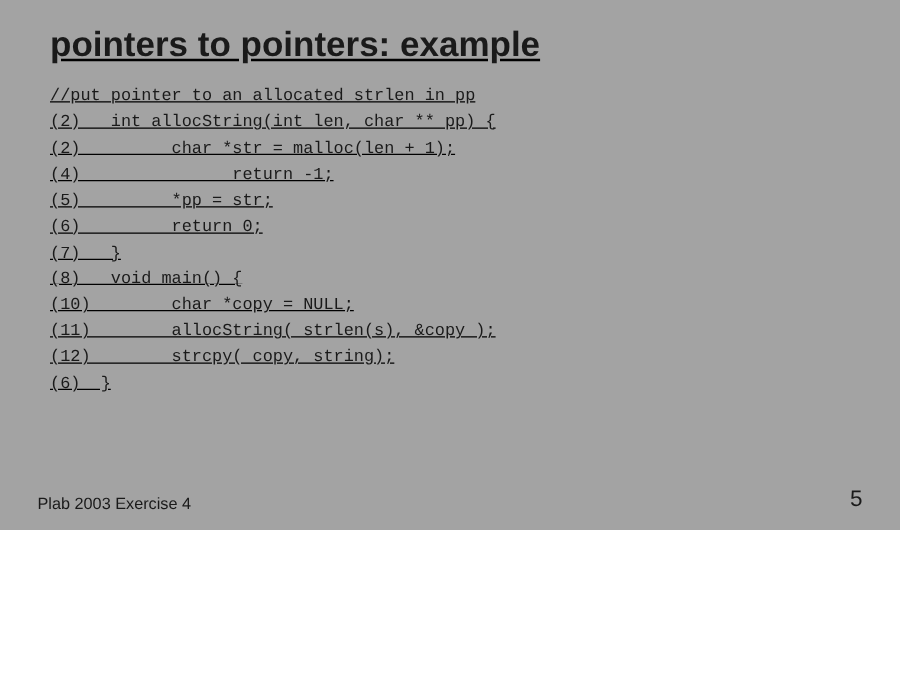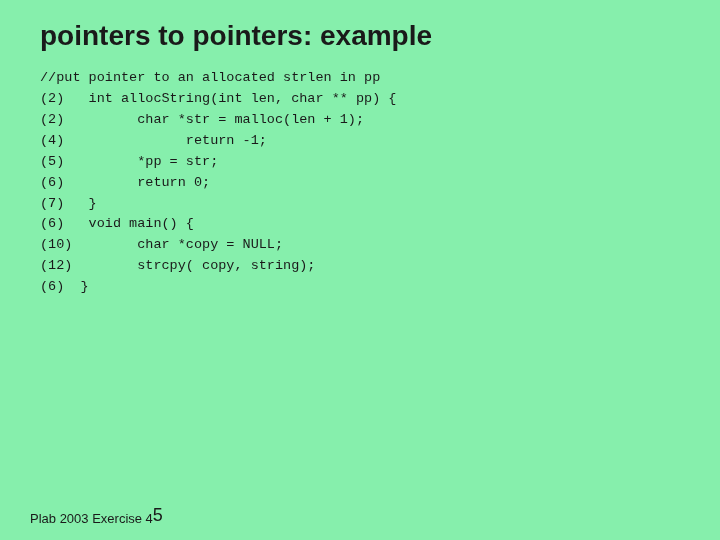--- a/index.html
+++ b/index.html
@@ -12,24 +12,25 @@
       width: 720px;
       height: 540px;
       background: #ffffff;
       font-family: Arial, Helvetica, sans-serif;
       overflow: hidden;
       position: relative;
     }
 
     .slide-container {
       width: 720px;
-      height: 540px;
-      background: #86efac;
+      height: 424px;
+      background: #a3a3a3;
       padding: 20px 30px 20px 30px;
       position: relative;
+      text-decoration: underline;
     }
 
     .slide-title {
       font-size: 28px;
       font-weight: bold;
       color: #1a1a1a;
       margin-bottom: 16px;
       padding-left: 10px;
     }
 
@@ -45,20 +46,21 @@
       white-space: pre;
       display: block;
     }
 
     .footer {
       position: absolute;
       bottom: 14px;
       left: 30px;
       right: 30px;
       display: flex;
+      justify-content: space-between;
       align-items: flex-end;
     }
 
     .footer-left {
       font-size: 13px;
       color: #1a1a1a;
       font-family: Arial, Helvetica, sans-serif;
     }
 
     .footer-right {
@@ -76,22 +78,23 @@
 
   <div class="code-block">
 
   <span class="code-line">//put pointer to an allocated strlen in pp</span>
       <span class="code-line">(2)   int allocString(int len, char ** pp) {</span>
       <span class="code-line">(2)         char *str = malloc(len + 1);</span>
       <span class="code-line">(4)               return -1;</span>
       <span class="code-line">(5)         *pp = str;</span>
       <span class="code-line">(6)         return 0;</span>
       <span class="code-line">(7)   }</span>
-      <span class="code-line">(6)   void main() {</span>
+      <span class="code-line">(8)   void main() {</span>
       <span class="code-line">(10)        char *copy = NULL;</span>
+      <span class="code-line">(11)        allocString( strlen(s), &amp;copy );</span>
       <span class="code-line">(12)        strcpy( copy, string);</span>
       <span class="code-line">(6)  }</span>
     </div>
 
   <div class="footer">
     <span class="footer-left">Plab 2003 Exercise 4</span>
     <span class="footer-right">5</span>
   </div>
 
 </div>

